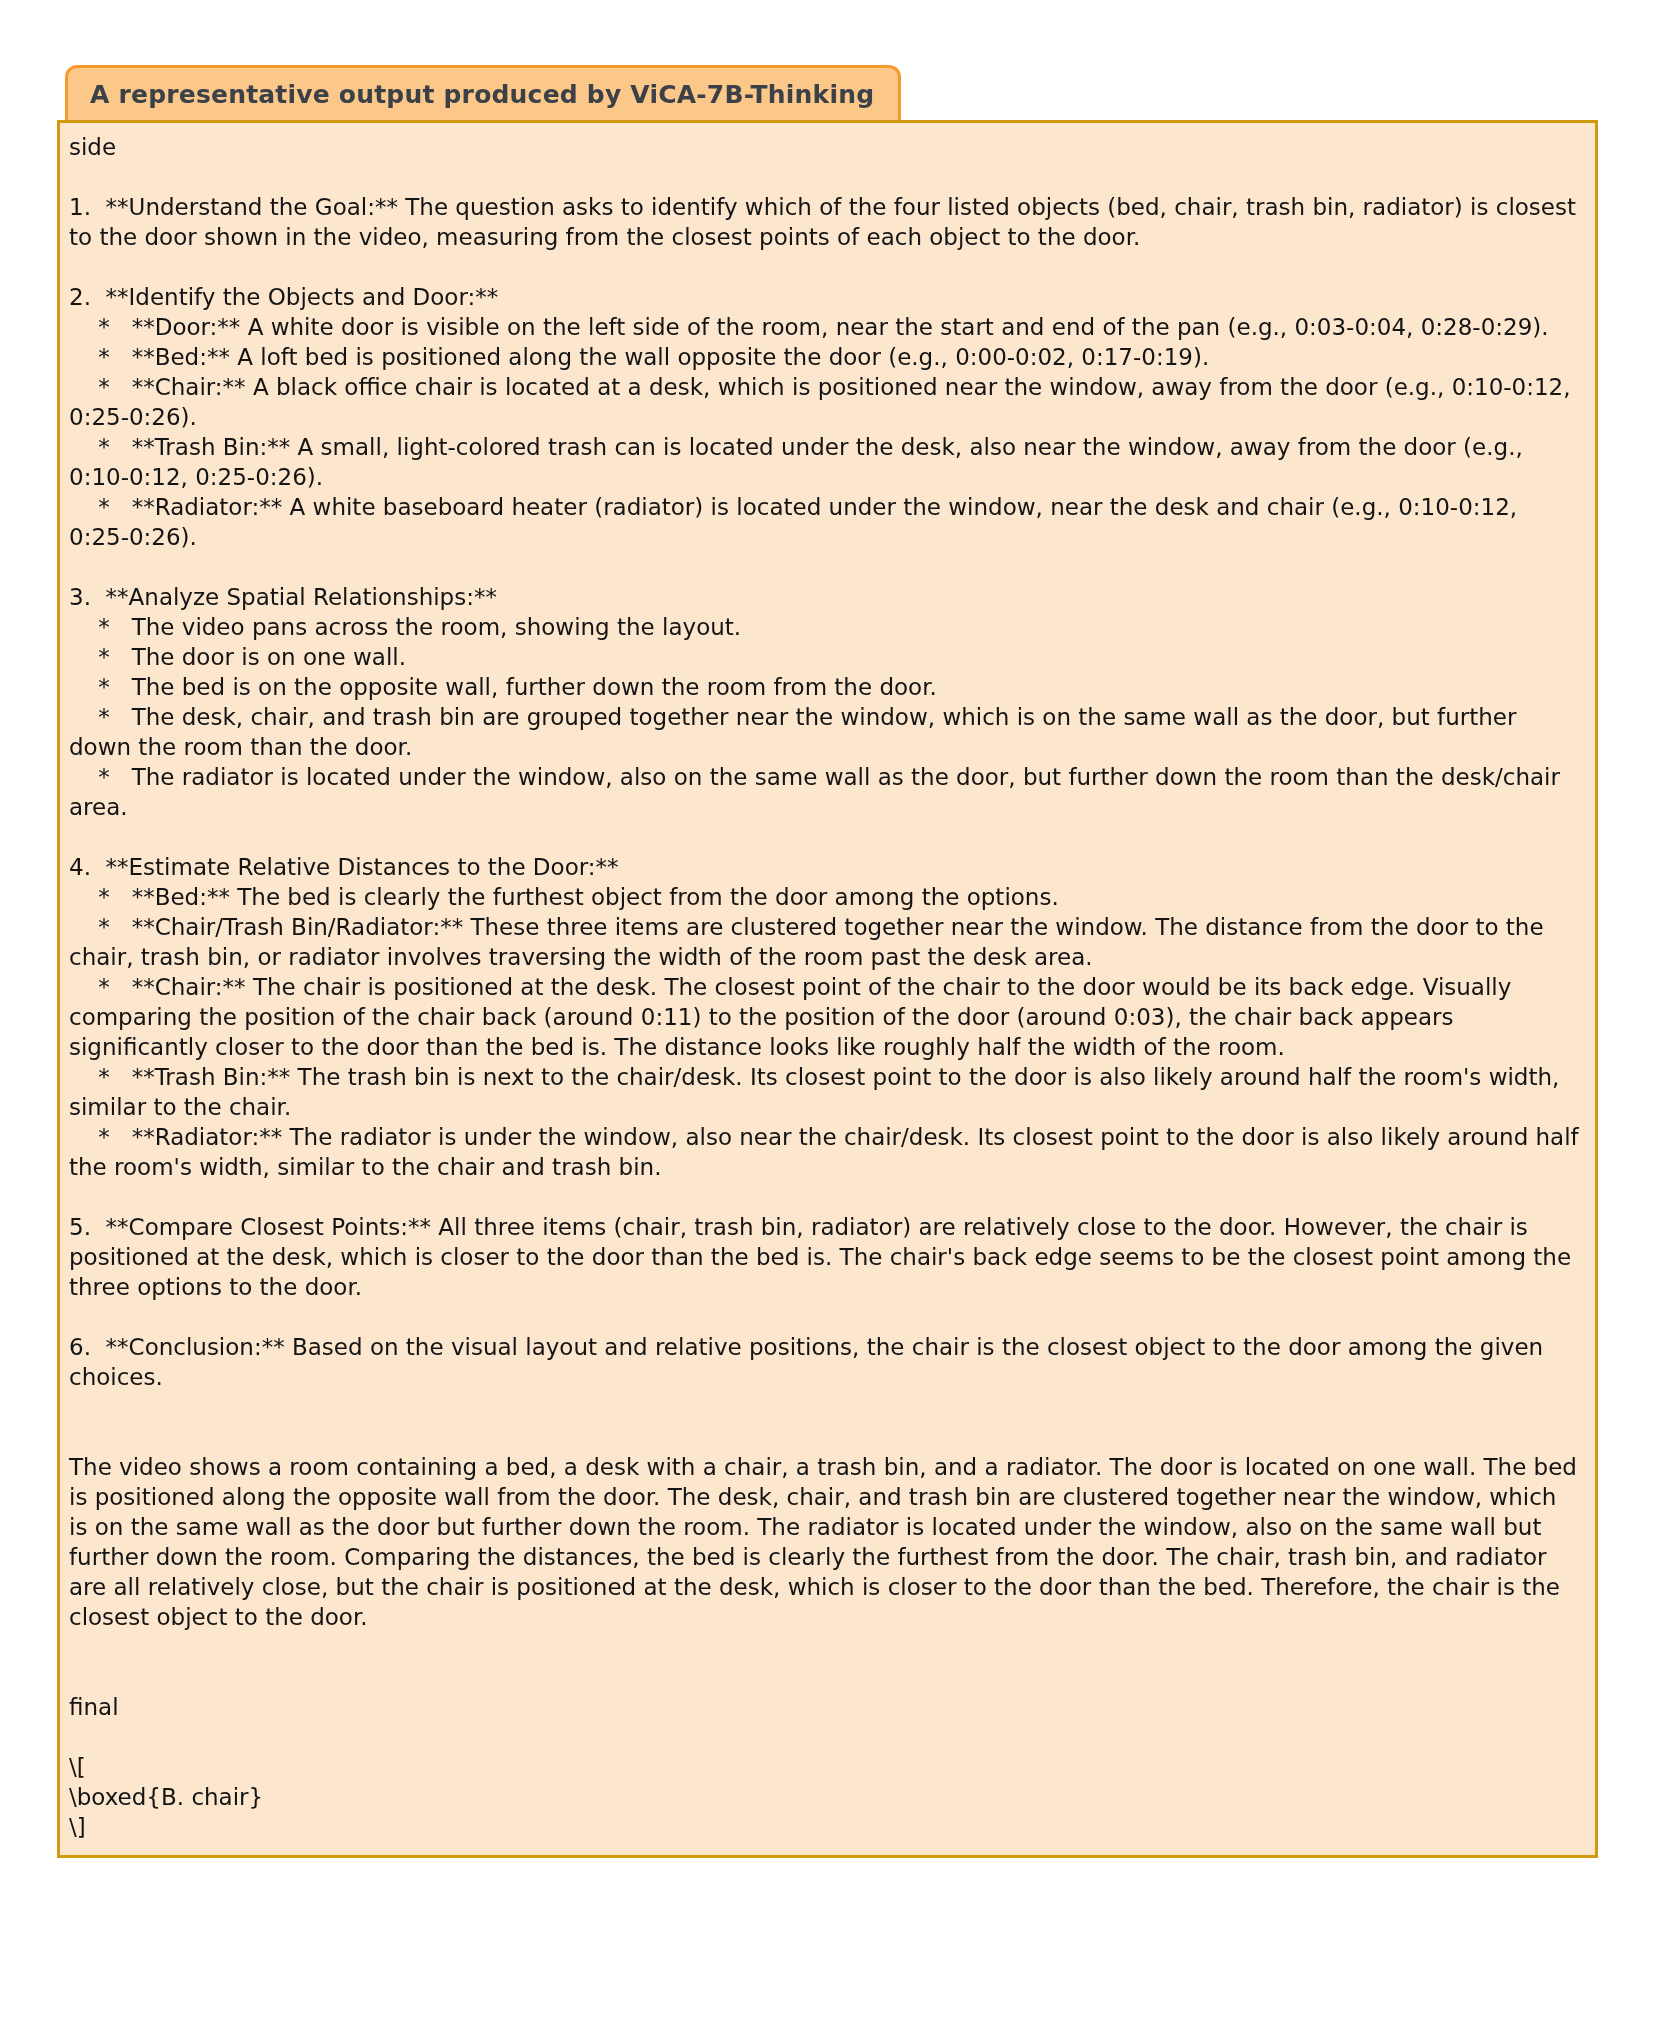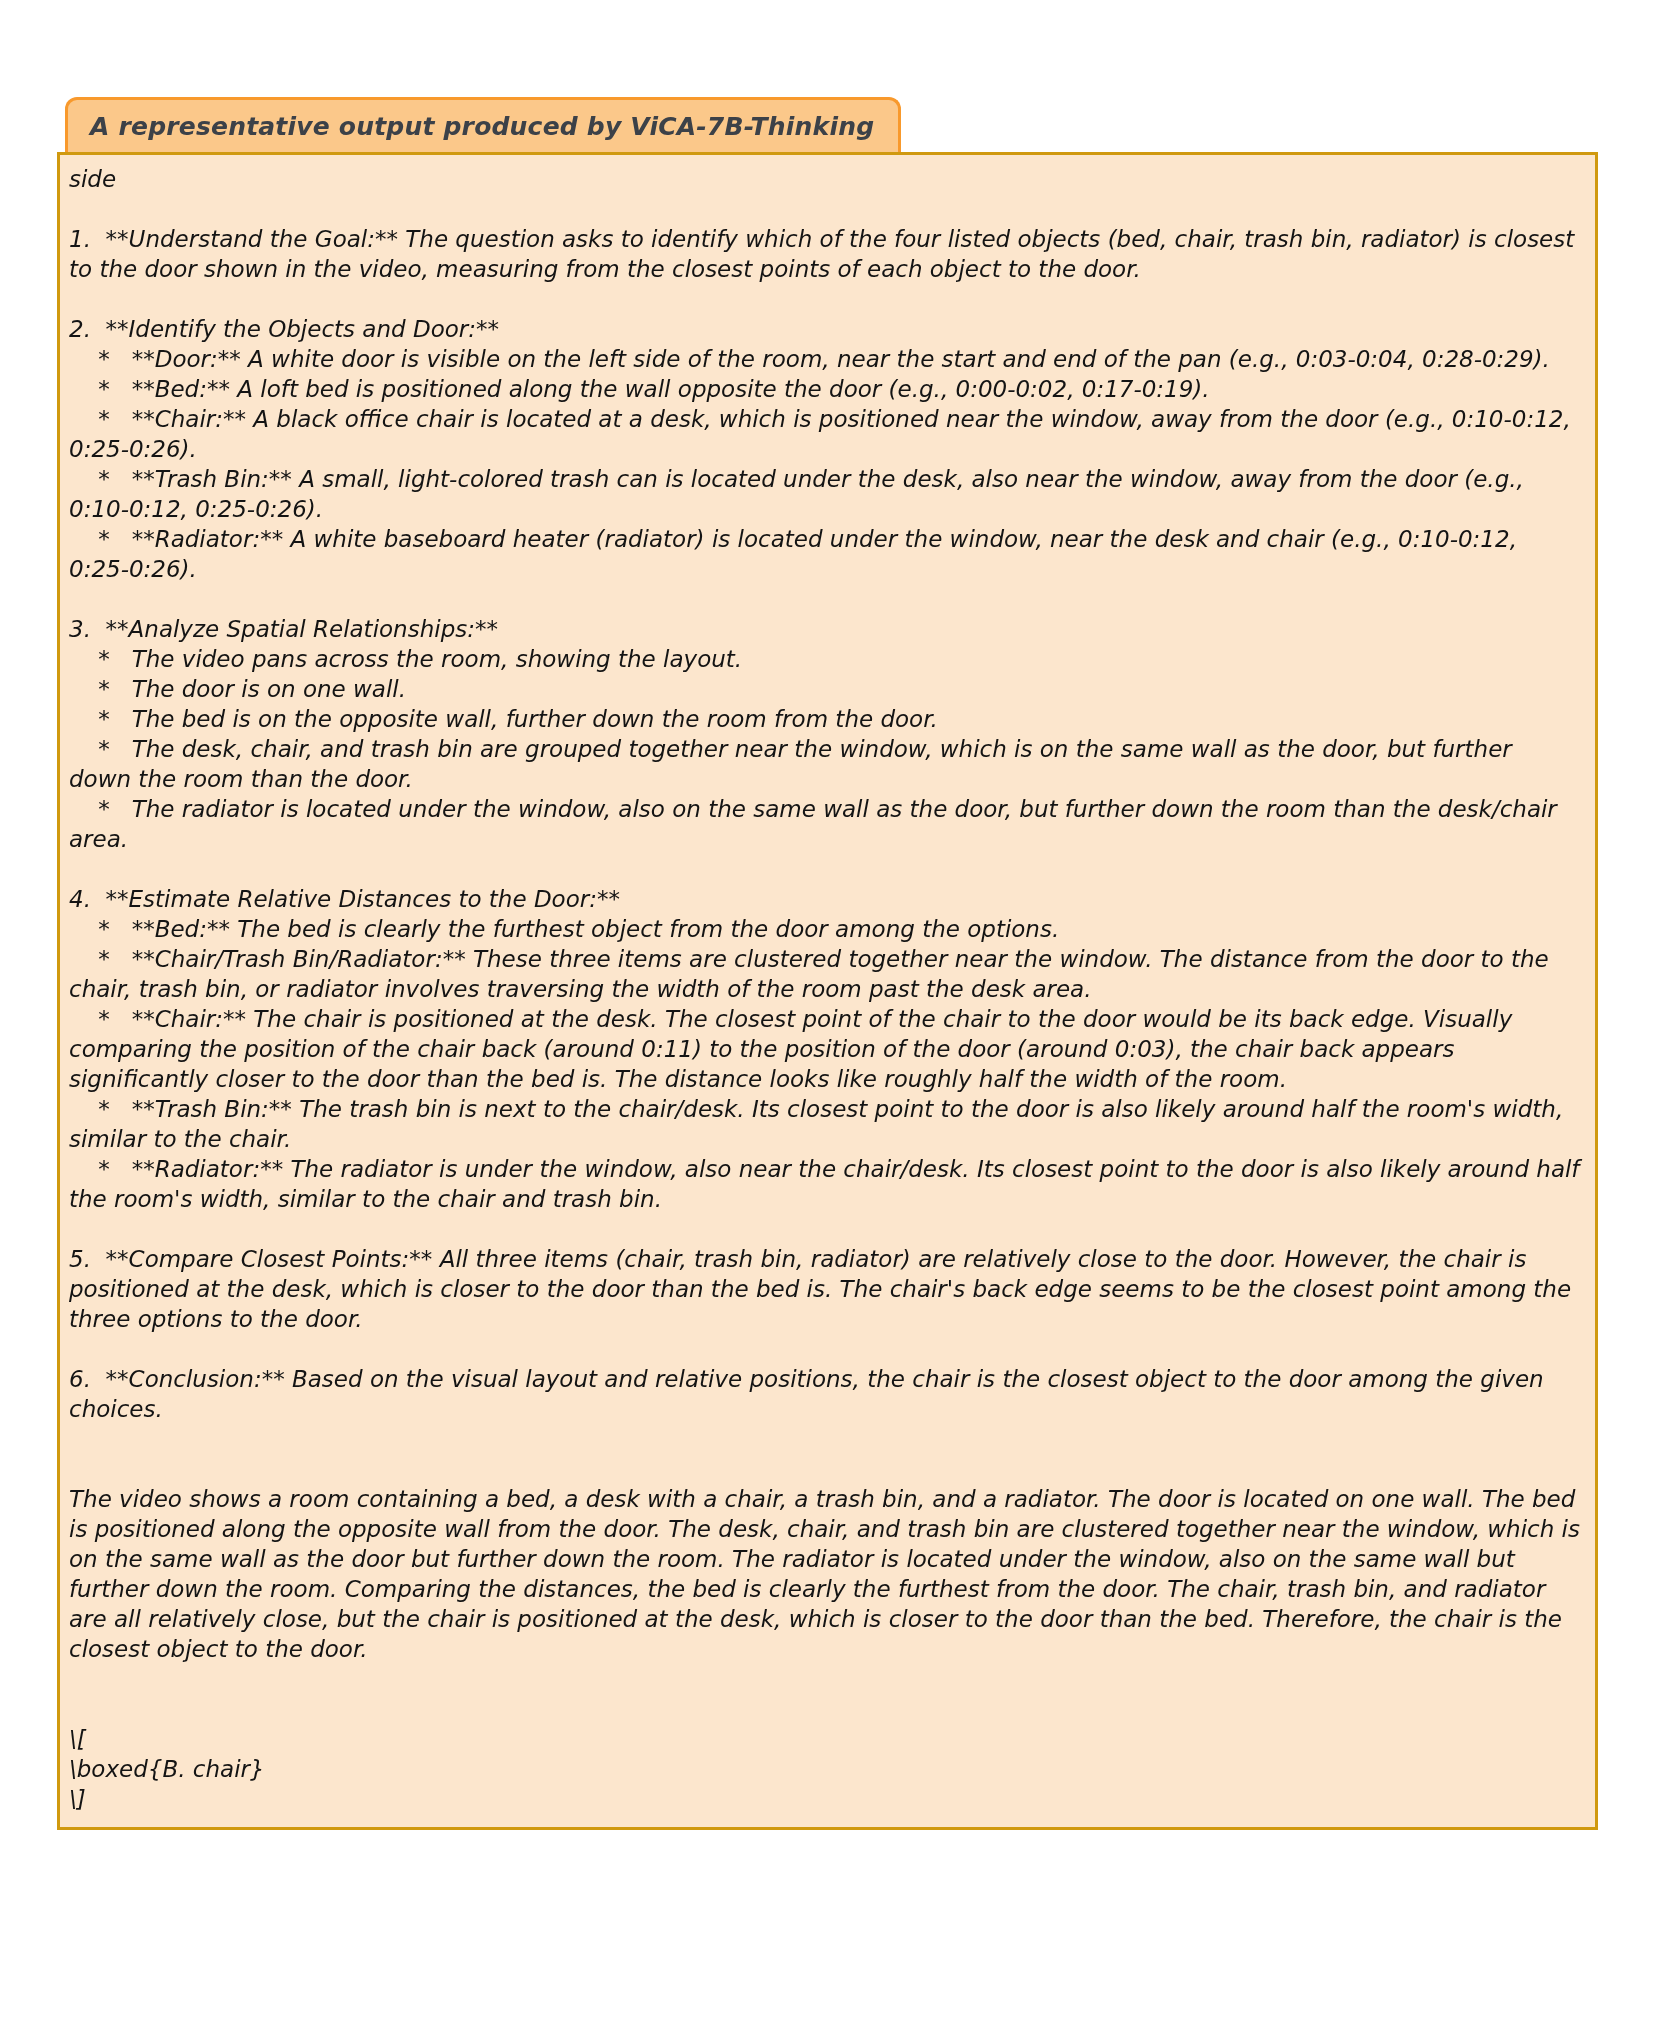--- a/index.html
+++ b/index.html
@@ -7,24 +7,23 @@
     padding: 0;
     background: #ffffff;
   }
   body {
     width: 1661px;
     min-height: 2021px;
     font-family: "DejaVu Sans", "Liberation Sans", sans-serif;
   }
   .figure-wrap {
     position: relative;
-    padding-top: 97px;
+    padding-top: 65px;
     padding-left: 57px;
     width: 1541px;
-    font-style: italic;
   }
   .title-tab {
     display: inline-block;
     margin-left: 8px;
     background: #fbc88a;
     border: 3px solid #f8992c;
     border-bottom: none;
     border-radius: 12px 12px 0 0;
     padding: 12px 24px 11px 22px;
     vertical-align: bottom;
@@ -96,19 +95,20 @@
     *   **Trash Bin:** The trash bin is next to the chair/desk. Its closest point to the door is also likely around half the room's width, similar to the chair.
     *   **Radiator:** The radiator is under the window, also near the chair/desk. Its closest point to the door is also likely around half the room's width, similar to the chair and trash bin.
 
 5.  **Compare Closest Points:** All three items (chair, trash bin, radiator) are relatively close to the door. However, the chair is positioned at the desk, which is closer to the door than the bed is. The chair's back edge seems to be the closest point among the three options to the door.
 
 6.  **Conclusion:** Based on the visual layout and relative positions, the chair is the closest object to the door among the given choices.</div>
 
 
     <div class="sec sec-body">The video shows a room containing a bed, a desk with a chair, a trash bin, and a radiator. The door is located on one wall. The bed is positioned along the opposite wall from the door. The desk, chair, and trash bin are clustered together near the window, which is on the same wall as the door but further down the room. The radiator is located under the window, also on the same wall but further down the room. Comparing the distances, the bed is clearly the furthest from the door. The chair, trash bin, and radiator are all relatively close, but the chair is positioned at the desk, which is closer to the door than the bed. Therefore, the chair is the closest object to the door.</div>
 
+    <div class="sec sec-label">final</div>
 
     <div class="sec sec-body last">\[
 \boxed{B. chair}
 \]</div>
 
   </div>
 </div>
 
 </body></html>

